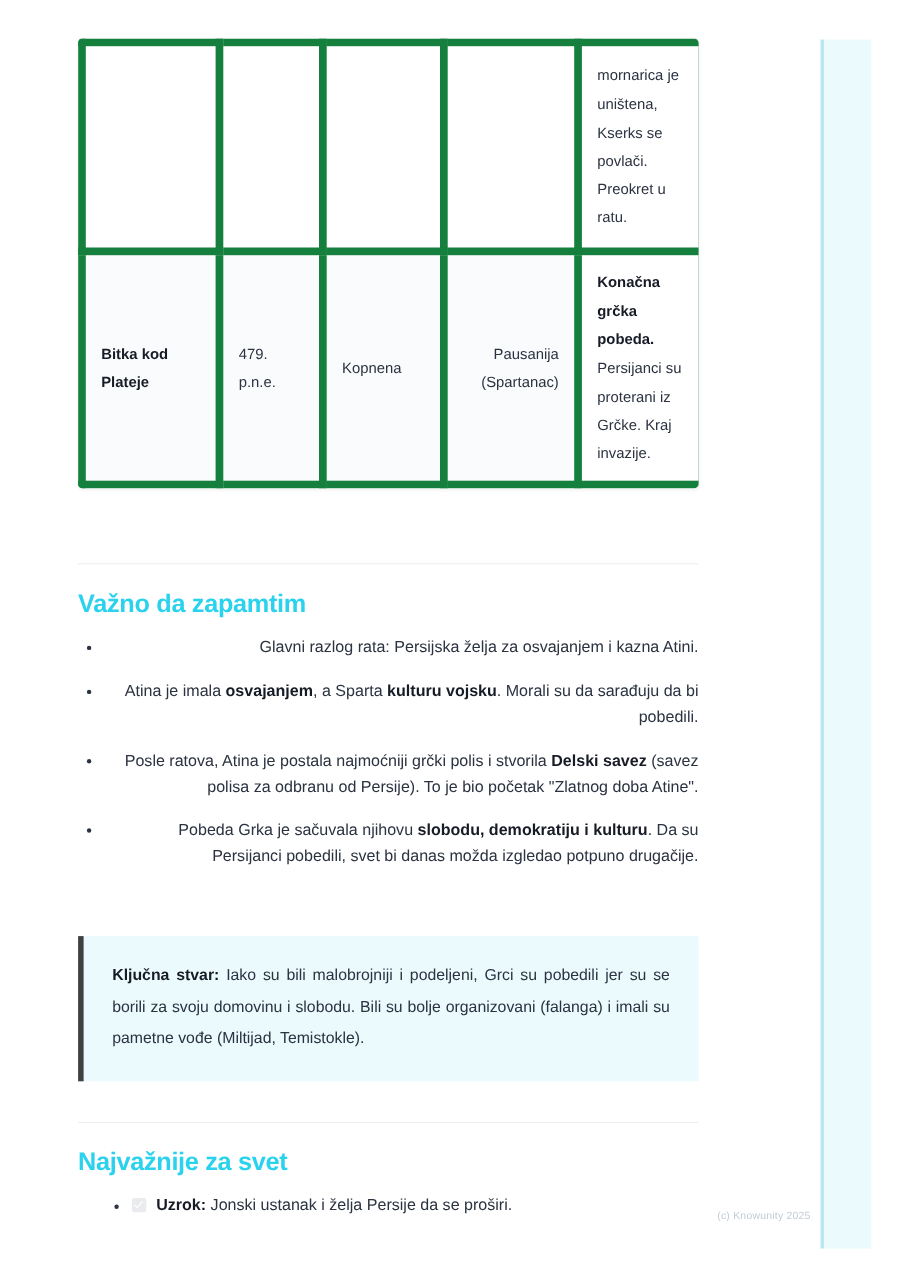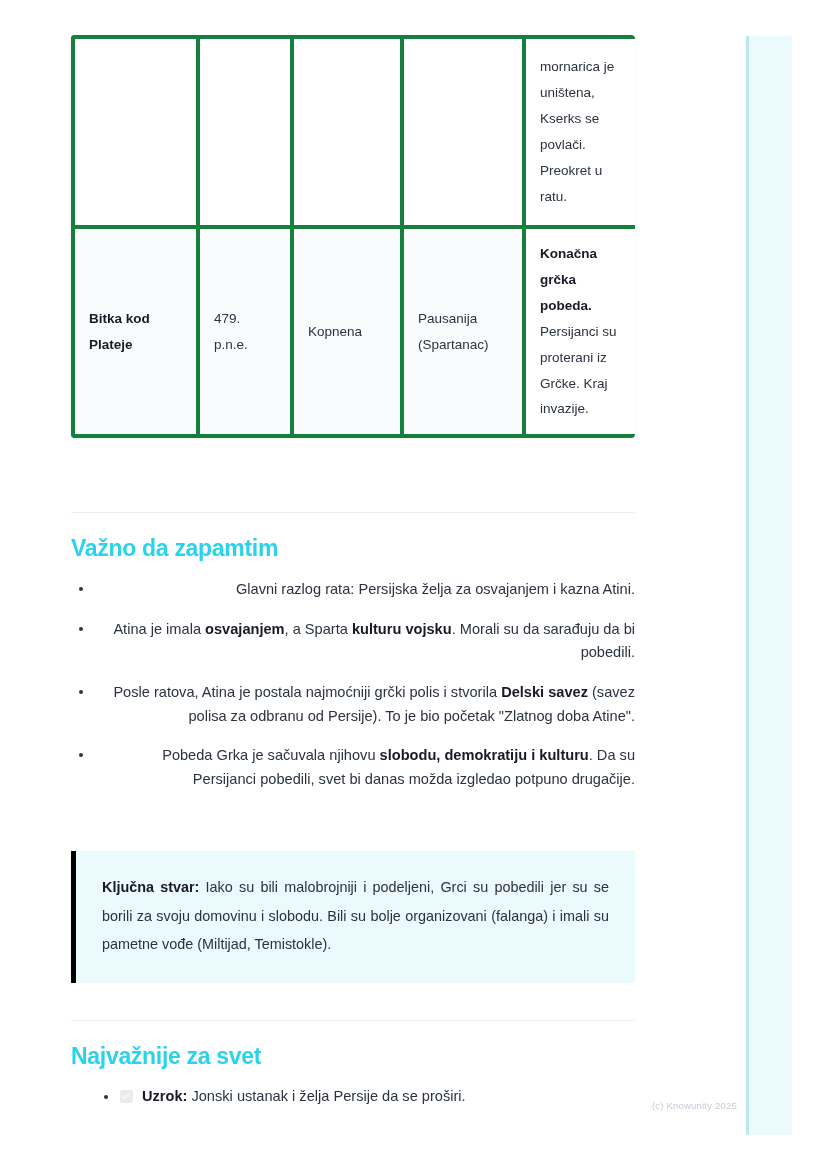--- a/index.html
+++ b/index.html
@@ -36,32 +36,32 @@
     overflow: hidden;
   }
   table.facts {
     border-collapse: collapse;
     width: 564px;
     table-layout: fixed;
     font-size: 13.5px;
     color: #2b3240;
   }
   table.facts td {
-    border: 4px solid #15803d;
+    border: 7px solid #15803d;
     padding: 12px 14px;
     vertical-align: middle;
     line-height: 1.92;
     background: #ffffff;
   }
   table.facts tr.row-tint td { background: #fafbfc; }
   table.facts tr.row-tint td.c5 { background: #ffffff; }
   table.facts td.c1 { width: 125px; }
   table.facts td.c2 { width: 94px; }
   table.facts td.c3 { width: 110px; }
-  table.facts td.c4 { width: 122px; }
+  table.facts td.c4 { width: 122px; text-align: right; }
   table.facts td.c5 { width: 113px; }
   table.facts td.c1,
   table.facts td.c5 { }
   td.c1 b, td.c5 b { font-weight: 700; color: #171b26; }
   .clipped-cell { height: 190px; vertical-align: top; padding-top: 0; }
 
   
   .divider {
     position: absolute;
     left: 71px;
@@ -109,21 +109,21 @@
     background: #2b3240;
   }
   ul.bullets li b { font-weight: 700; color: #171b26; }
 
   
   .callout {
     position: absolute;
     left: 71px; top: 851px;
     width: 564px;
     background: #eafafd;
-    border-left: 5px solid #000000;
+    border-left: 5px solid #404040;
     padding: 22px 26px 24px 26px;
     font-size: 14.4px;
     line-height: 1.98;
     color: #2b3240;
     text-align: justify;
   }
   .callout b { font-weight: 700; color: #171b26; }
 
   
   ul.bullets.test { top: 1086px; }

